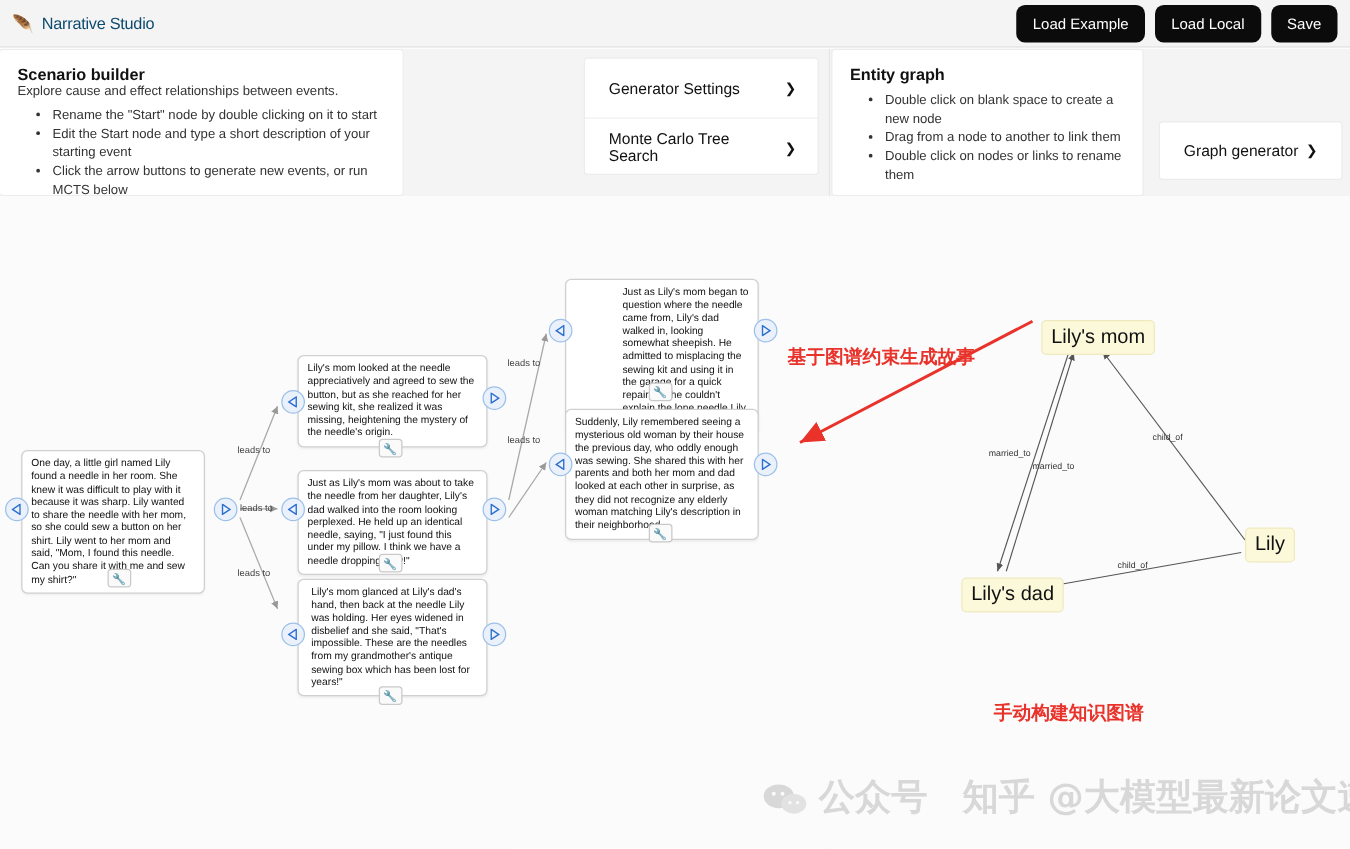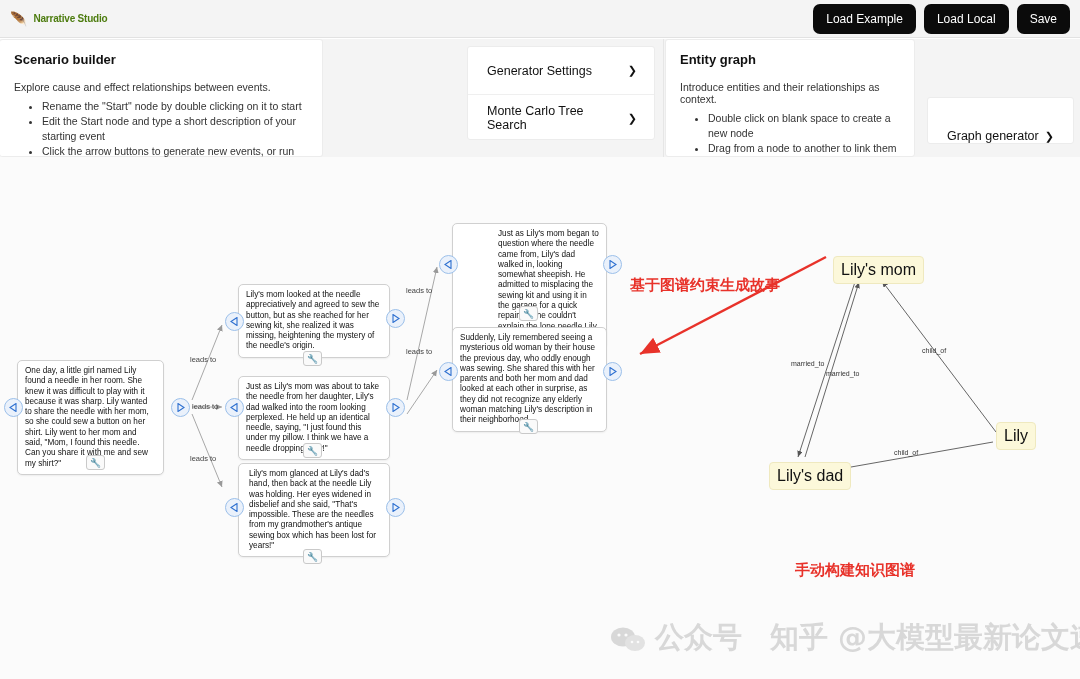--- a/index.html
+++ b/index.html
@@ -15,57 +15,57 @@
   
   .topbar {
     position:absolute; left:0; top:0; width:1080px; height:38px;
     background:#f4f4f4;
     border-bottom:1px solid #e2e2e2;
     display:flex; align-items:center; justify-content:space-between;
     padding:0 10px;
   }
   .brand { display:flex; align-items:center; gap:6px; }
   .brand-icon { font-size:14px; line-height:1; }
-  .brand-title { font-size:10px; font-weight:bold; color:#4d7c0f; letter-spacing:-0.2px; }
+  .brand-title { font-size:13px; font-weight:normal; color:#0c4a6e; letter-spacing:-0.2px; }
   .topbtns { display:flex; align-items:center; gap:8px; }
   .btn-dark {
     background:#0b0b0b; color:#fff; border:none; border-radius:7px;
     font-size:12px; font-family:"Liberation Sans", sans-serif;
     padding:8px 13px; cursor:pointer; white-space:nowrap;
   }
 
   
   .panels { position:absolute; left:0; top:39px; width:1080px; height:118px; background:#f4f4f4; }
   .card {
     position:absolute; background:#fff; border:1px solid #ececec;
     border-radius:3px;
   }
   .card-h { font-size:13px; font-weight:bold; color:#111; }
-  .card-sub { font-size:10.5px; color:#333; margin-top:14px; }
+  .card-sub { font-size:10.5px; color:#333; margin-top:0; }
   .card-list { margin:6px 0 0 0; padding-left:28px; }
   .card-list li { font-size:10.5px; color:#333; line-height:15px; }
 
   
   #scenario-panel { left:0; top:0; width:323px; height:118px; padding:12px 14px; border-left:none; }
 
   
   #gen-panel { left:467px; top:7px; width:188px; height:94px; }
   .acc-row {
     height:47px; display:flex; align-items:center; justify-content:space-between;
     padding:0 17px 0 19px; font-size:12.5px; color:#111; cursor:pointer;
   }
   .acc-row + .acc-row { border-top:1px solid #efefef; }
   .chev { font-size:11px; color:#111; }
   .chev-inline { margin-left:6px; }
 
   
   #entity-panel { left:665px; top:0; width:250px; height:118px; padding:12px 14px; }
   #graph-gen-panel {
     left:927px; top:58px; width:147px; height:47px;
-    display:flex; align-items:flex-end; justify-content:center;
+    display:flex; align-items:center; justify-content:center;
   }
   #graph-gen-panel .lbl { font-size:12.5px; color:#111; }
 
   
   .canvas { position:absolute; left:0; top:157px; width:1080px; height:522px; background:#fbfbfb; }
   .vdivider { position:absolute; left:663px; top:39px; width:1px; height:640px; background:#e6e6e6; }
 
   
   .snode {
     position:absolute; background:#fff; border:1px solid #d0d0d0; border-radius:5px;
@@ -152,21 +152,20 @@
       <span class="chev">❯</span>
     </div>
     <div class="acc-row">
       <span>Monte Carlo Tree Search</span>
       <span class="chev chev-inline">❯</span>
     </div>
   </div>
 
   <div class="card" id="entity-panel">
     <div class="card-h">Entity graph</div>
-    <div class="card-sub">Introduce entities and their relationships as context.</div>
     <ul class="card-list">
       <li>Double click on blank space to create a new node</li>
       <li>Drag from a node to another to link them</li>
       <li>Double click on nodes or links to rename them</li>
     </ul>
   </div>
 
   <div class="card" id="graph-gen-panel">
     <span class="lbl">Graph generator</span>
     <span class="chev chev-inline">❯</span>

